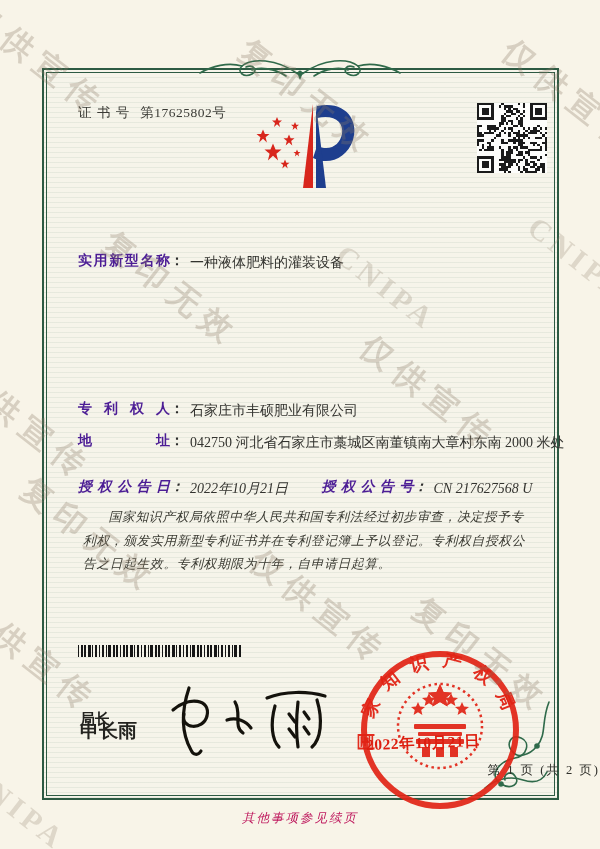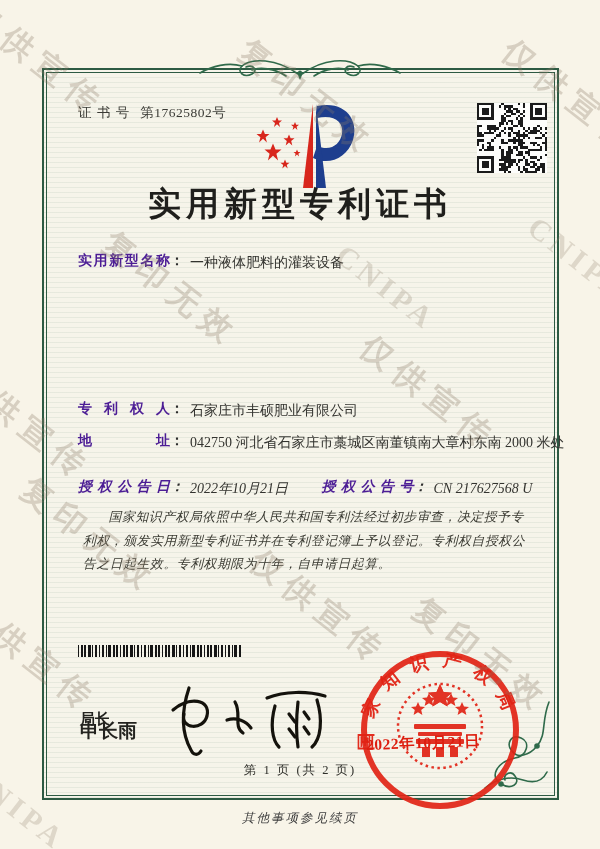--- a/index.html
+++ b/index.html
@@ -39,23 +39,23 @@
       repeating-linear-gradient(90deg,#161616 0 1.5px,transparent 1.5px 3.5px),
       repeating-linear-gradient(90deg,#161616 0 1px,transparent 1px 6px);}
   .director-label{position:absolute;left:80px;top:710px;font-family:"Liberation Sans","DejaVu Sans",sans-serif;
         font-weight:700;font-size:15px;color:#23231f;}
   .director-name{position:absolute;left:80px;top:718px;font-family:"Liberation Sans","DejaVu Sans",sans-serif;
         font-weight:700;font-size:19px;color:#23231f;}
   .signature{position:absolute;left:165px;top:676px;}
   .seal{position:absolute;left:356px;top:646px;}
   .seal-date{position:absolute;left:366px;top:733px;font-size:15.5px;font-weight:700;
         color:#dd1f10;letter-spacing:.5px;transform:rotate(-2deg);}
-  .pagenum{position:absolute;left:0;right:0;top:762px;text-align:center;font-size:12.5px;color:#2f2f2a;letter-spacing:2px;}
+  .pagenum{position:absolute;left:0;right:0;top:762px;text-align:right;font-size:12.5px;color:#2f2f2a;letter-spacing:2px;}
   .contnote{position:absolute;left:0;right:0;top:810px;text-align:center;
-        font-style:italic;font-size:12.5px;color:#404040;letter-spacing:2px;}
+        font-style:italic;font-size:12.5px;color:#be185d;letter-spacing:2px;}
   
   .wm{position:absolute;white-space:nowrap;pointer-events:none;
       transform:rotate(38deg);transform-origin:left top;
       font-weight:600;color:rgba(140,123,104,.30);}
   .wm.cjk{font-size:32px;letter-spacing:9px;}
   .wm.lat{font-size:30px;letter-spacing:5px;color:rgba(145,130,112,.26);}
 </style>
 </head>
 <body>
 
@@ -393,21 +393,20 @@
         <rect x="18" y="28" width="1" height="1"></rect>
         <rect x="20" y="28" width="1" height="1"></rect>
         <rect x="21" y="28" width="1" height="1"></rect>
         <rect x="22" y="28" width="1" height="1"></rect>
         <rect x="23" y="28" width="1" height="1"></rect>
         <rect x="24" y="28" width="1" height="1"></rect>
         <rect x="27" y="28" width="1" height="1"></rect>
       </g>
   </svg>
 
-  <div class="title">实用新型专利证书</div>
 
   <div class="frow" style="top:252px">
     <span class="flabel">实用新型名称</span><span class="fsep">：</span><span class="fvalue">一种液体肥料的灌装设备</span>
   </div>
   <div class="frow" style="top:400px">
     <span class="flabel">专利权人</span><span class="fsep">：</span><span class="fvalue">石家庄市丰硕肥业有限公司</span>
   </div>
   <div class="frow" style="top:432px">
     <span class="flabel">地址</span><span class="fsep">：</span><span class="fvalue">042750 河北省石家庄市藁城区南董镇南大章村东南 2000 米处</span>
   </div>

